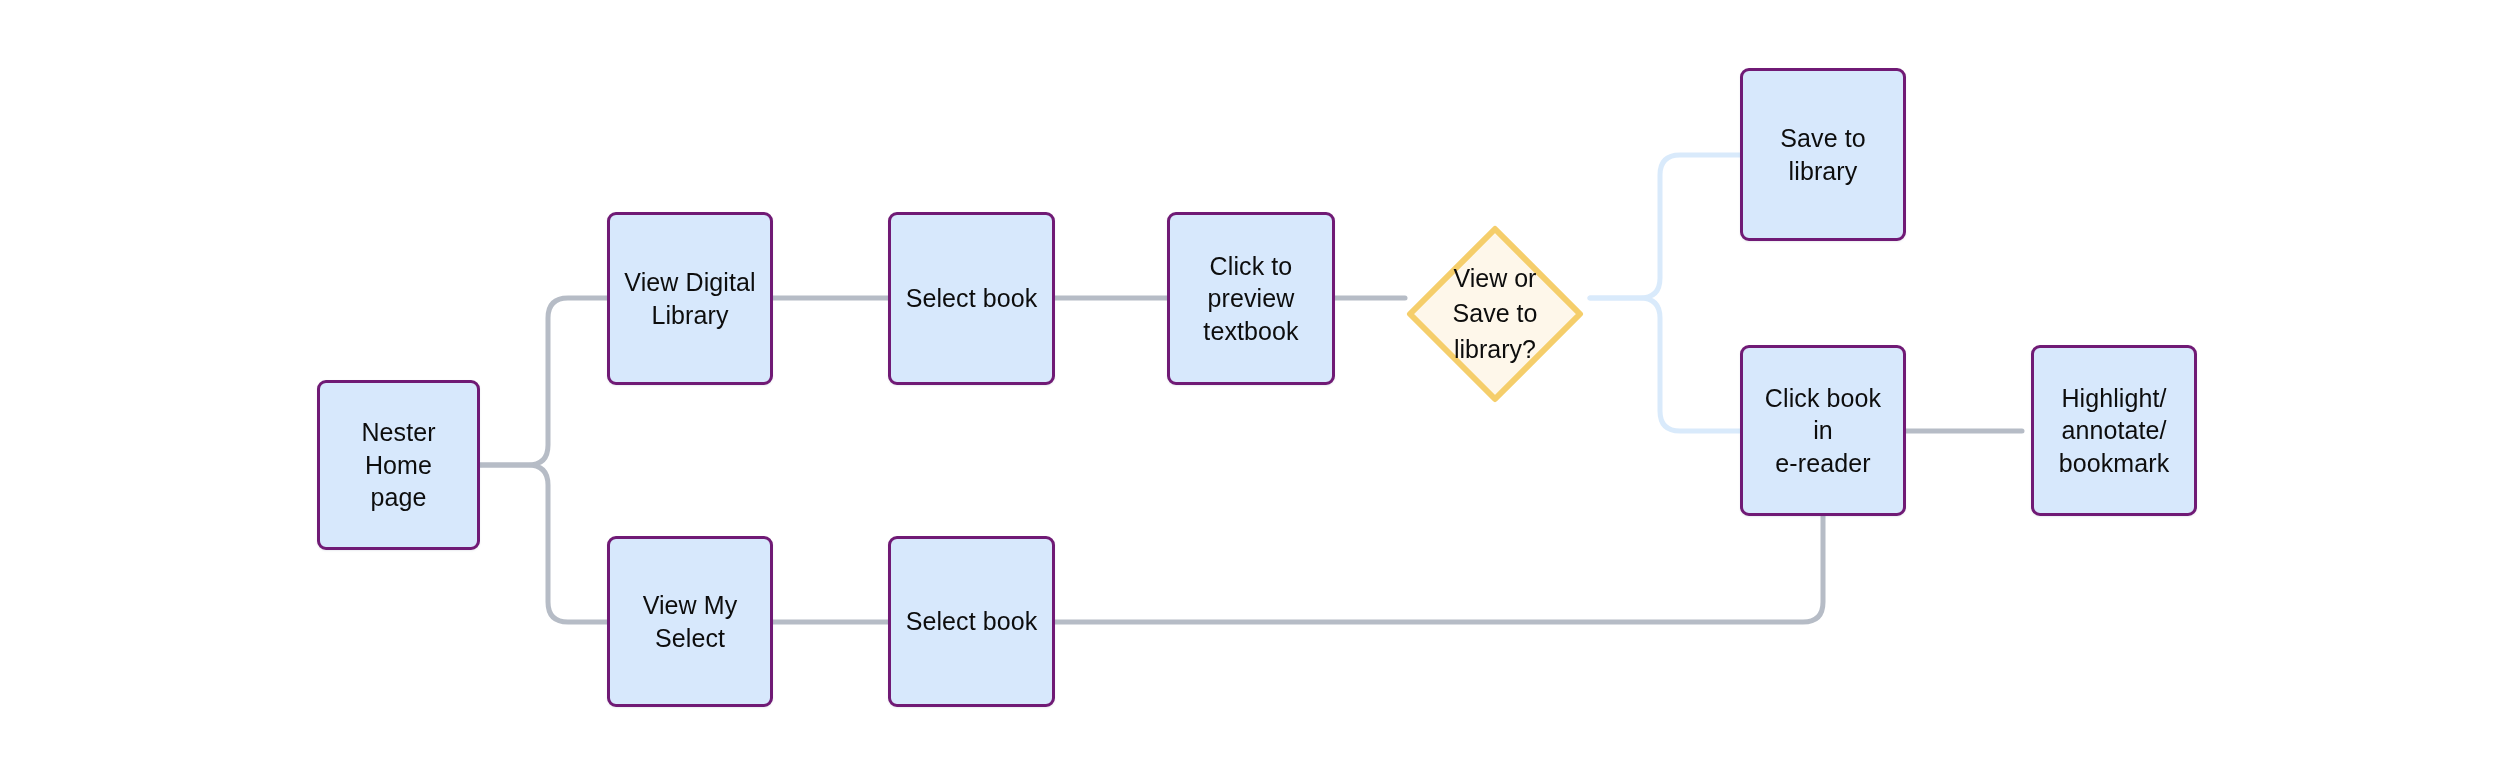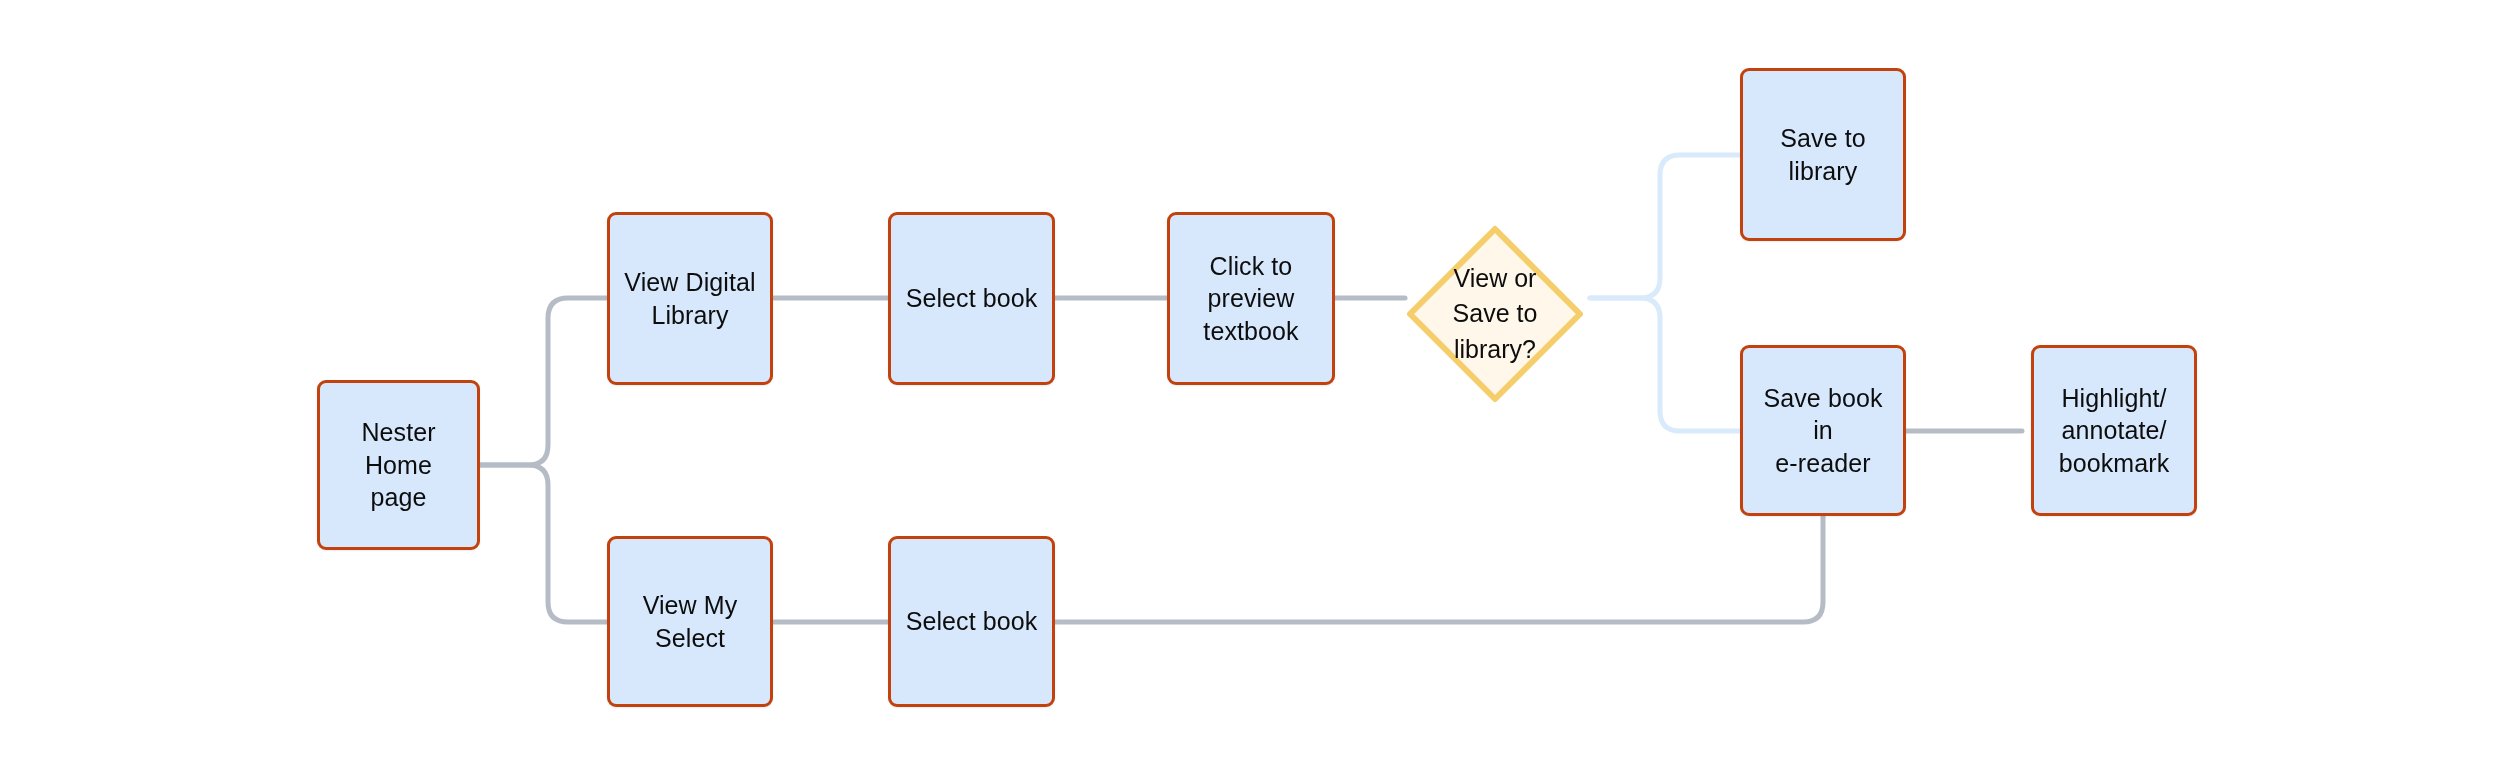--- a/index.html
+++ b/index.html
@@ -30,21 +30,21 @@
     position: absolute;
     box-sizing: border-box;
     display: flex;
     align-items: center;
     justify-content: center;
     text-align: center;
     z-index: 2;
   }
   .node-process {
     background: #d7e8fc;
-    border: 3px solid #c2410c;
+    border: 3px solid #701a75;
     border-radius: 9px;
     box-shadow: 0 1px 2px rgba(60,80,120,0.10);
   }
   .node-label {
     color: #0d0d0d;
     font-size: 25px;
     line-height: 1.30;
     letter-spacing: 0.1px;
     padding: 4px 10px;
     white-space: pre-line;
@@ -127,21 +127,21 @@
     <span class="decision-label">View or
 Save to
 library?</span>
   </div>
 
   <div class="node node-process" style="left:1740px; top:68px; width:166px; height:173px;">
     <span class="node-label">Save to library</span>
   </div>
 
   <div class="node node-process" style="left:1740px; top:345px; width:166px; height:171px;">
-    <span class="node-label">Save book in
+    <span class="node-label">Click book in
 e-reader</span>
   </div>
 
   <div class="node node-process" style="left:2022px; top:345px; width:166px; height:171px;margin-left:9px;">
     <span class="node-label">Highlight/
 annotate/
 bookmark</span>
   </div>
 
   <div class="node node-process" style="left:607px; top:536px; width:166px; height:171px;">

